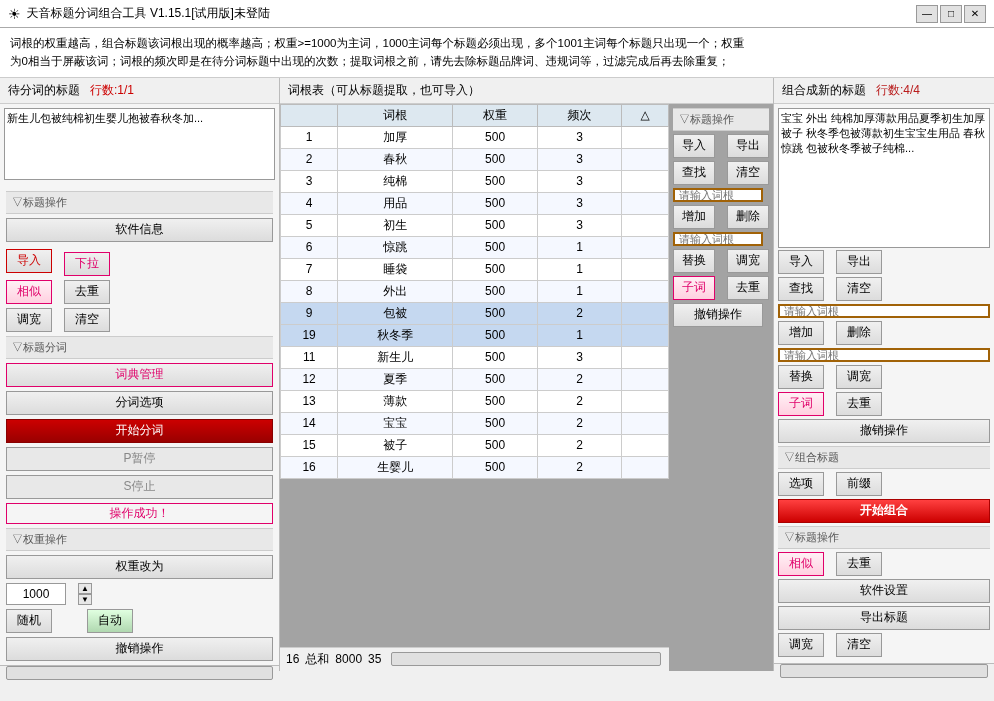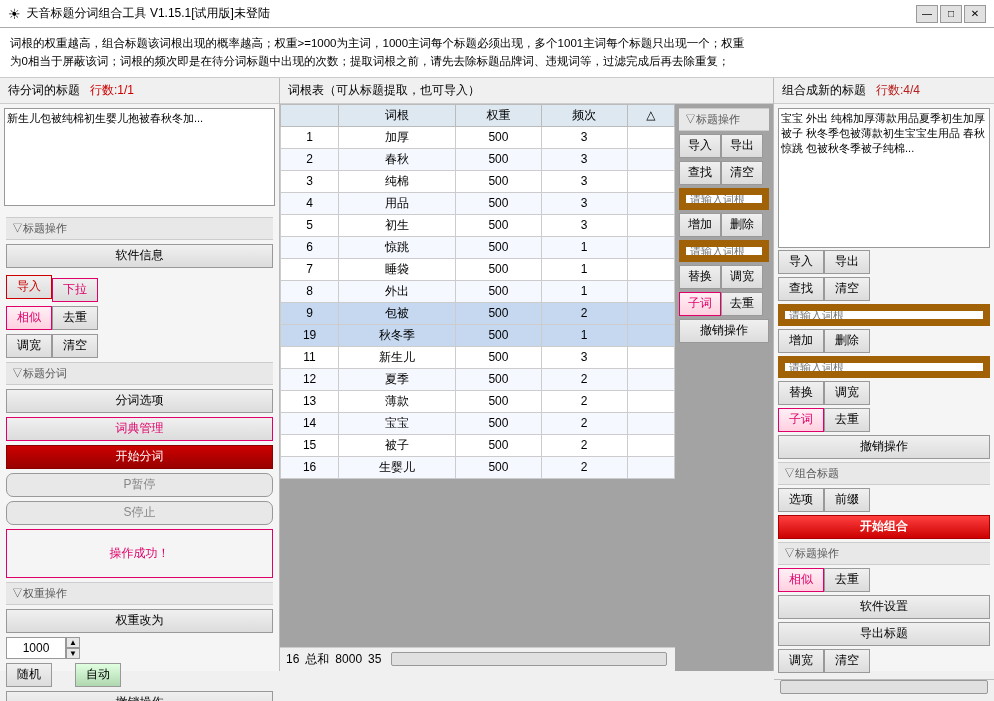--- a/index.html
+++ b/index.html
@@ -61,49 +61,49 @@
       padding: 4px 8px;
       background: #f0f0f0;
       border-bottom: 1px solid #ccc;
     }
     .left-input-area {
       padding: 4px;
       flex: 1;
     }
     .left-textarea {
       width: 100%;
-      height: 98px;
+      height: 72px;
       border: 1px solid #999;
       resize: none;
       font-size: 11px;
       font-family: "Microsoft YaHei", sans-serif;
       padding: 2px;
       background: #fff;
     }
     .left-btn-area {
       padding: 4px 6px;
       display: flex;
       flex-direction: column;
       gap: 4px;
     }
-    .btn-row { display: flex; gap: 0; align-items: center; }
+    .btn-row { display: flex; gap: 12px; align-items: center; }
     .btn {
       border: 1px solid #999;
       background: linear-gradient(to bottom, #f0f0f0, #dcdcdc);
       padding: 2px 8px;
       cursor: pointer;
       font-size: 12px;
       min-width: 56px;
       height: 24px;
       display: flex; align-items: center; justify-content: center;
     }
     .btn-wide { min-width: 100px; }
     .btn-red { color: #c00; border-color: #c00; }
     .btn-pink { color: #e0006a; border-color: #e0006a; background: linear-gradient(to bottom, #fff0f5, #ffd0e0); }
-    .btn-gray { color: #888; background: #e8e8e8; border-radius: 7px; }
+    .btn-gray { color: #888; background: #e8e8e8; }
     .divider-label {
       font-size: 11px; color: #555;
       padding: 3px 6px;
       background: #e8e8e8;
       border-top: 1px solid #ccc;
       border-bottom: 1px solid #ccc;
     }
     .weight-input {
       width: 60px; height: 22px;
       border: 1px solid #999;
@@ -194,27 +194,27 @@
       background: #fff;
     }
     .right-btn-area {
       padding: 2px 0;
       display: flex;
       flex-direction: column;
       gap: 3px;
     }
     .right-input {
       width: 100%;
-      height: 22px;
-      border: 7px solid #a16207;
+      height: 14px;
+      border: 2px solid #a16207;
       font-size: 11px;
       font-family: "Microsoft YaHei", sans-serif;
       padding: 2px 4px;
     }
-    .status-text { color: #e0006a; font-size: 12px; border: 1px solid #e0006a; padding: 15px 4px; text-align: center; }
+    .status-text { color: #e0006a; font-size: 12px; border: 1px solid #e0006a; padding: 1px 4px; text-align: center; }
 
     
     .bottom-bar {
       height: 20px;
       background: #f0f0f0;
       border-top: 1px solid #bbb;
       display: flex;
       align-items: center;
       padding: 0 4px;
     }
@@ -274,22 +274,22 @@
       <div class="btn-row">
         <button class="btn btn-pink" style="min-width:46px;">相似</button>
         <button class="btn" style="min-width:46px;">去重</button>
       </div>
       <div class="btn-row">
         <button class="btn" style="min-width:46px;">调宽</button>
         <button class="btn" style="min-width:46px;">清空</button>
       </div>
 
       <div class="divider-label">▽标题分词</div>
+      <button class="btn btn-wide" style="color:#e0006a;border-color:#e0006a;">词典管理</button>
       <button class="btn btn-wide">分词选项</button>
-      <button class="btn btn-wide" style="color:#e0006a;border-color:#e0006a;">词典管理</button>
       <button class="btn btn-wide" style="background:linear-gradient(to bottom,#c00,#900);color:#fff;border-color:#800;">开始分词</button>
       <button class="btn btn-wide btn-gray">P暂停</button>
       <button class="btn btn-wide btn-gray">S停止</button>
       <div class="status-text">操作成功！</div>
 
       <div class="divider-label">▽权重操作</div>
       <button class="btn btn-wide">权重改为</button>
       <div class="btn-row">
         <input type="text" class="weight-input" value="1000" style="">
         <div style="display:flex;flex-direction:column;">

